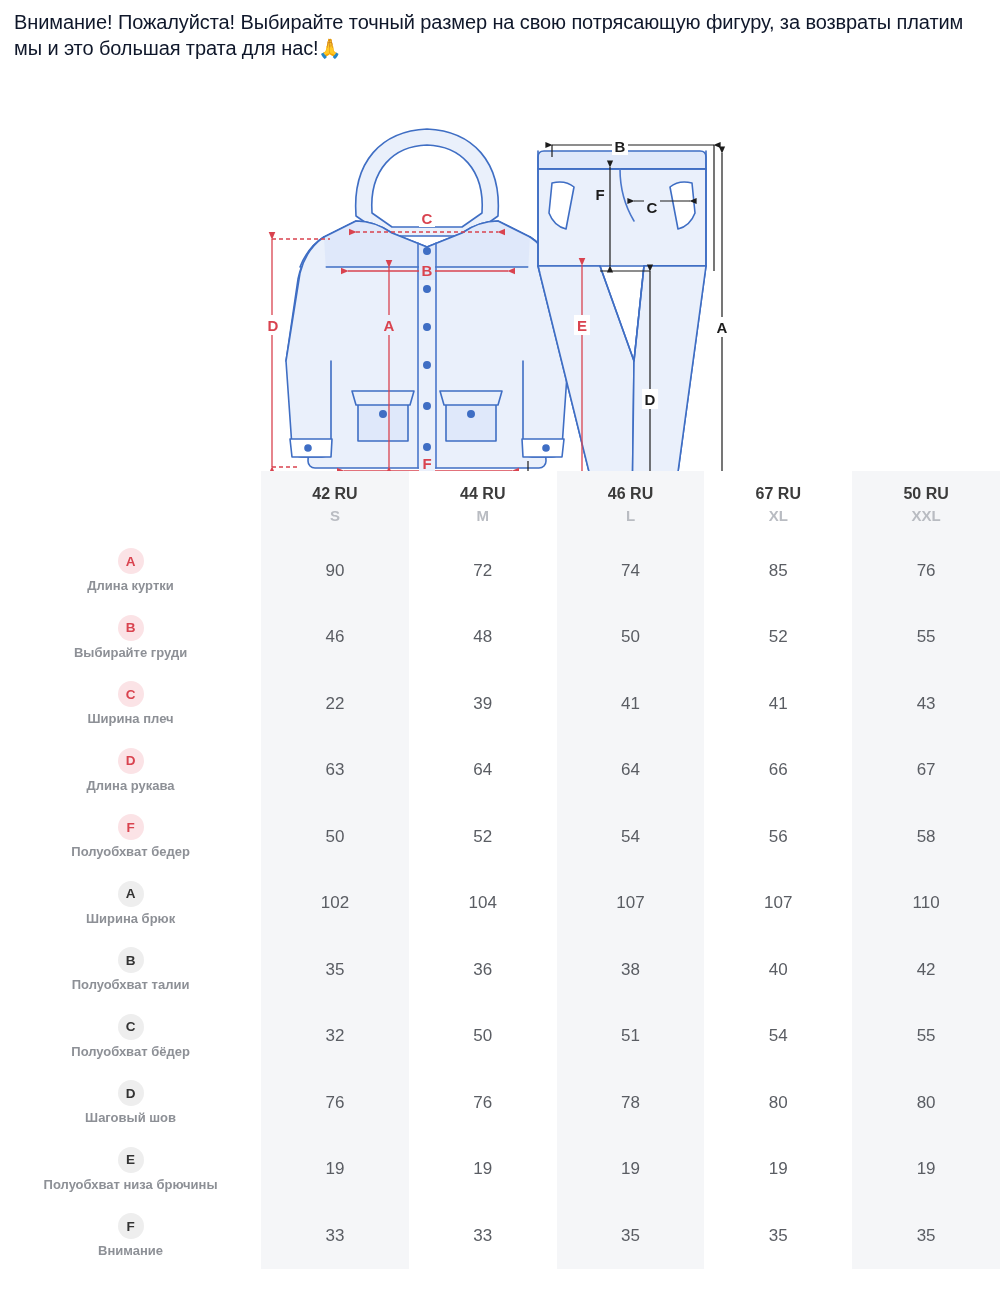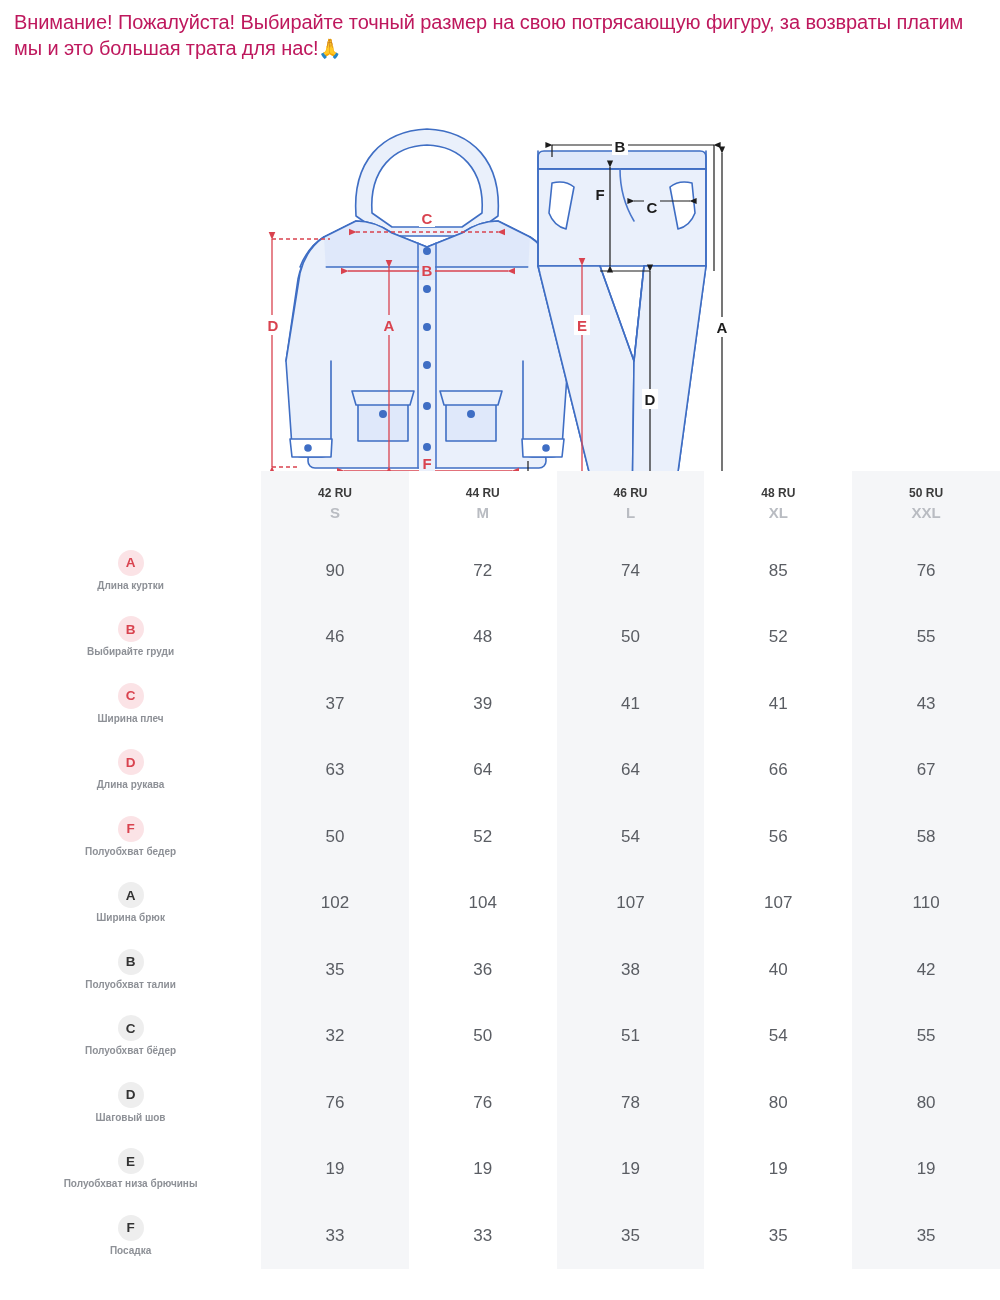--- a/index.html
+++ b/index.html
@@ -14,21 +14,21 @@
     position: relative;
     width: 1000px; height: 1300px;
     overflow: hidden;
   }
 
   
   .notice {
     padding: 10px 14px 0 14px;
     font-size: 20px;
     line-height: 1.28;
-    color: #be185d;
+    color: #0f172a;
     letter-spacing: -0.1px;
   }
   .notice .emoji { font-size: 19px; }
 
   
   .illus {
     position: relative;
     width: 1000px;
     height: 410px;
   }
@@ -53,21 +53,21 @@
     padding: 0;
     text-align: center;
     vertical-align: middle;
   }
 
   .col-shade-a { background: #f5f6f8; }
   .col-shade-b { background: #ffffff; }
 
   .hdr-cell { height: 62px; padding-top: 14px; }
   .hdr-ru {
-    font-size: 12px;
+    font-size: 16px;
     font-weight: bold;
     color: #3b3b3b;
     line-height: 1.35;
   }
   .hdr-intl {
     font-size: 15px;
     color: #b9bcc2;
     line-height: 1.35;
     margin-top: 2px;
   }
@@ -82,21 +82,21 @@
     justify-content: center;
     width: 26px; height: 26px;
     border-radius: 50%;
     font-size: 13.5px;
     font-weight: bold;
     margin-bottom: 4px;
   }
   .badge.jacket { background: #fbe3e6; color: #d9434f; }
   .badge.pants  { background: #eeeeee; color: #333333; }
   .label-text {
-    font-size: 10px;
+    font-size: 13px;
     color: #8d9096;
     line-height: 1.22;
   }
   .val {
     font-size: 17px;
     color: #5a5d63;
   }
   .sizes tr { height: 66.5px; }
 </style>
 </head>
@@ -270,21 +270,21 @@
           </th>
           <th class="hdr-cell col-shade-b">
             <div class="hdr-ru">44 RU</div>
             <div class="hdr-intl">M</div>
           </th>
           <th class="hdr-cell col-shade-a">
             <div class="hdr-ru">46 RU</div>
             <div class="hdr-intl">L</div>
           </th>
           <th class="hdr-cell col-shade-b">
-            <div class="hdr-ru">48 RU</div>
+            <div class="hdr-ru">67 RU</div>
             <div class="hdr-intl">XL</div>
           </th>
           <th class="hdr-cell col-shade-a">
             <div class="hdr-ru">50 RU</div>
             <div class="hdr-intl">XXL</div>
           </th>
         </tr>
       </thead>
       <tbody id="tbody">
           <tr>
@@ -298,21 +298,21 @@
           <tr>
             <th class="row-label col-shade-b"><div class="badge jacket">B</div><div class="label-text">Выбирайте груди</div></th>
             <td class="val col-shade-a">46</td>
             <td class="val col-shade-b">48</td>
             <td class="val col-shade-a">50</td>
             <td class="val col-shade-b">52</td>
             <td class="val col-shade-a">55</td>
           </tr>
           <tr>
             <th class="row-label col-shade-b"><div class="badge jacket">C</div><div class="label-text">Ширина плеч</div></th>
-            <td class="val col-shade-a">37</td>
+            <td class="val col-shade-a">22</td>
             <td class="val col-shade-b">39</td>
             <td class="val col-shade-a">41</td>
             <td class="val col-shade-b">41</td>
             <td class="val col-shade-a">43</td>
           </tr>
           <tr>
             <th class="row-label col-shade-b"><div class="badge jacket">D</div><div class="label-text">Длина рукава</div></th>
             <td class="val col-shade-a">63</td>
             <td class="val col-shade-b">64</td>
             <td class="val col-shade-a">64</td>
@@ -361,21 +361,21 @@
           </tr>
           <tr>
             <th class="row-label col-shade-b"><div class="badge pants">E</div><div class="label-text">Полуобхват низа брючины</div></th>
             <td class="val col-shade-a">19</td>
             <td class="val col-shade-b">19</td>
             <td class="val col-shade-a">19</td>
             <td class="val col-shade-b">19</td>
             <td class="val col-shade-a">19</td>
           </tr>
           <tr>
-            <th class="row-label col-shade-b"><div class="badge pants">F</div><div class="label-text">Посадка</div></th>
+            <th class="row-label col-shade-b"><div class="badge pants">F</div><div class="label-text">Внимание</div></th>
             <td class="val col-shade-a">33</td>
             <td class="val col-shade-b">33</td>
             <td class="val col-shade-a">35</td>
             <td class="val col-shade-b">35</td>
             <td class="val col-shade-a">35</td>
           </tr>
         </tbody>
     </table>
   </div>
 

